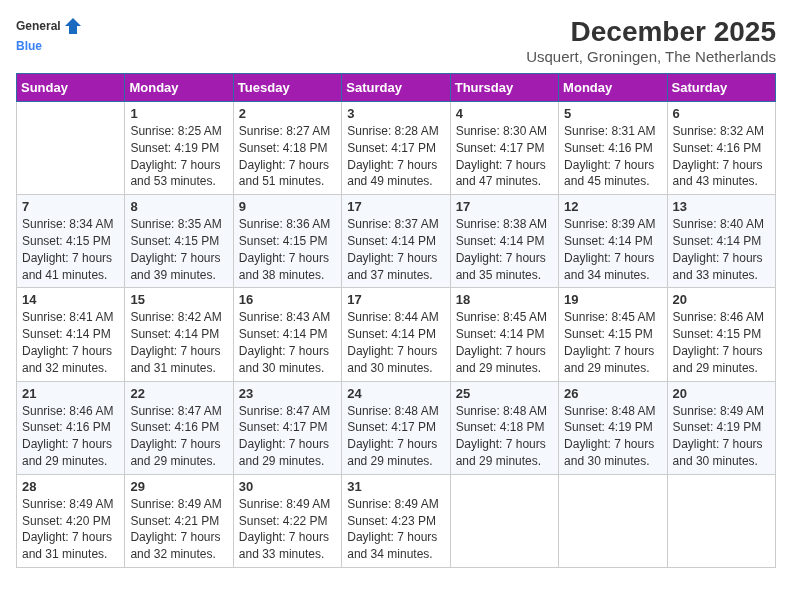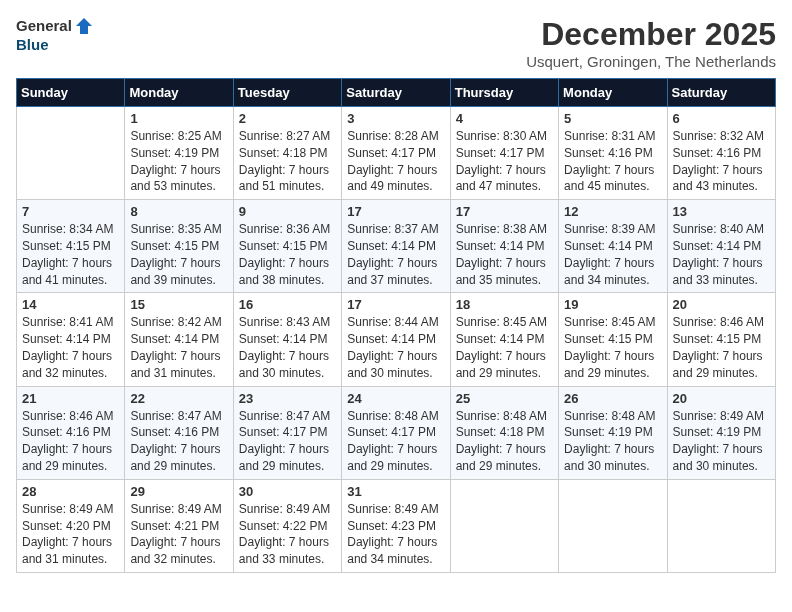--- a/index.html
+++ b/index.html
@@ -14,51 +14,51 @@
       display: flex;
       justify-content: space-between;
       align-items: flex-start;
       margin-bottom: 8px;
     }
     .logo {
       display: flex;
       align-items: center;
     }
     .logo-text {
-      font-size: 15px;
+      font-size: 12px;
       font-weight: bold;
       line-height: 1.2;
     }
     .logo-general { color: #333; }
-    .logo-blue { color: #0c4a6e; }
+    .logo-blue { color: #3b82f6; }
     .logo-icon {
       width: 20px;
       height: 20px;
       margin-left: 2px;
     }
     .title-block {
       text-align: right;
     }
     .month-title {
-      font-size: 32px;
+      font-size: 28px;
       font-weight: bold;
       color: #333;
     }
     .location {
       font-size: 15px;
       color: #555;
       margin-left: 7px;
     }
     .calendar {
       width: 100%;
       border-collapse: collapse;
       border: 1px solid #ccc;
     }
     .calendar th {
-      background: #0f172a;
+      background: #a21caf;
       color: #fff;
       font-size: 13px;
       font-weight: bold;
       padding: 6px 4px;
       text-align: left;
       border: 1px solid #2e6da4;
     }
     .calendar td {
       vertical-align: top;
       border: 1px solid #ccc;

